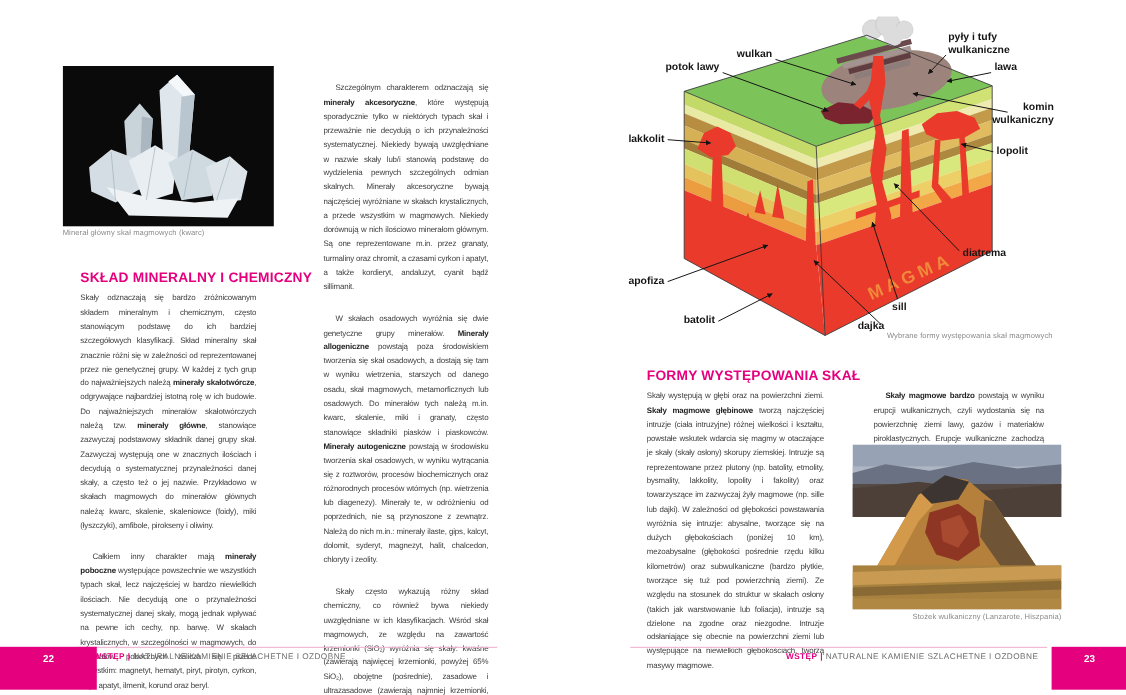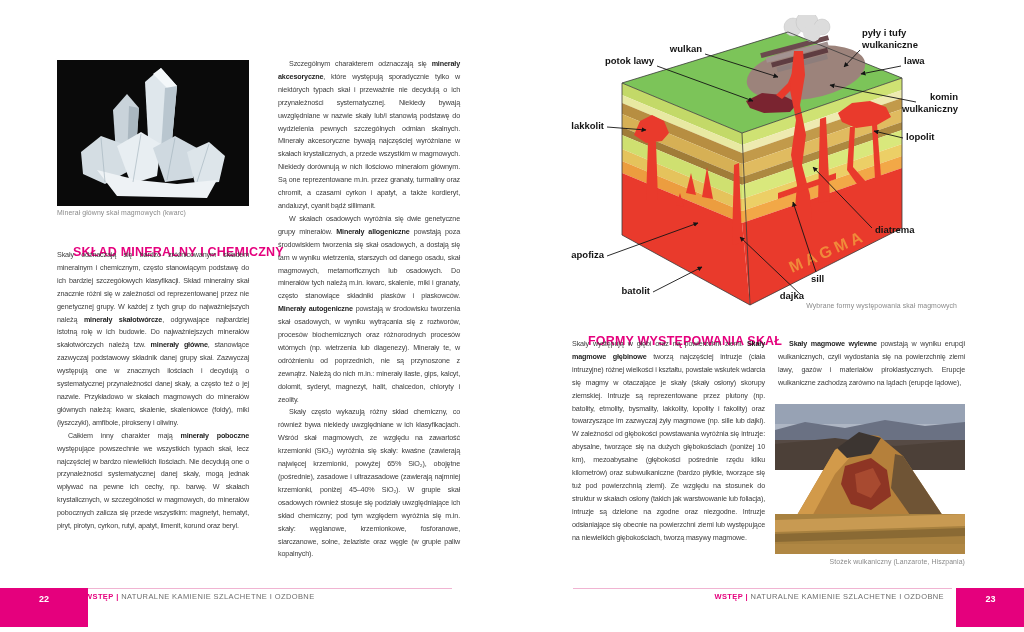--- a/index.html
+++ b/index.html
@@ -2,21 +2,21 @@
 <html><head>
 <meta charset="utf-8">
 <style>
   html,body{margin:0;padding:0}
   body{width:1024px;height:632px;position:relative;background:#ffffff;overflow:hidden;
        font-family:"Liberation Sans",sans-serif;}
   .abs{position:absolute}
   
   .col{position:absolute;font-size:7.2px;line-height:12.9px;letter-spacing:-0.15px;
        color:#3d3d3d;text-align:justify}
-  .col p{margin:0;text-indent:11px}
+  .col p{margin:16px;text-indent:11px}
   .col p.ni{text-indent:0}
   .col b{color:#1f1f1f}
   .head{position:absolute;margin:16px;font-size:12.5px;font-weight:bold;color:#e5007d;letter-spacing:0.2px}
   .cap{position:absolute;font-size:6.9px;color:#8a8a8a;letter-spacing:0.1px}
   figure{margin:0;padding:0}
   
   .lbl{font-size:9.5px;font-weight:bold;fill:#141414;font-family:"Liberation Sans",sans-serif}
   .lead{stroke:#141414;stroke-width:0.9;fill:none}
   .magma-t{font-size:16px;font-weight:bold;fill:#f08a3a;letter-spacing:4px;font-family:"Liberation Sans",sans-serif}
   
@@ -165,21 +165,21 @@
 
   <div class="cap" style="left:640px;top:302px;width:317px;text-align:right">Wybrane formy występowania skał magmowych</div>
 
   <h2 class="head" style="left:572px;top:318px">FORMY WYSTĘPOWANIA SKAŁ</h2>
 
   <div class="col" style="left:572px;top:338px;width:193px">
     <p class="ni">Skały występują w głębi oraz na powierzchni ziemi. <b>Skały magmowe głębinowe</b> tworzą najczęściej intruzje (ciała intruzyjne) różnej wielkości i kształtu, powstałe wskutek wdarcia się magmy w otaczające je skały (skały osłony) skorupy ziemskiej. Intruzje są reprezentowane przez plutony (np. batolity, etmolity, bysmality, lakkolity, lopolity i fakolity) oraz towarzyszące im zazwyczaj żyły magmowe (np. sille lub dajki). W zależności od głębokości powstawania wyróżnia się intruzje: abysalne, tworzące się na dużych głębokościach (poniżej 10 km), mezoabysalne (głębokości pośrednie rzędu kilku kilometrów) oraz subwulkaniczne (bardzo płytkie, tworzące się tuż pod powierzchnią ziemi). Ze względu na stosunek do struktur w skałach osłony (takich jak warstwowanie lub foliacja), intruzje są dzielone na zgodne oraz niezgodne. Intruzje odsłaniające się obecnie na powierzchni ziemi lub występujące na niewielkich głębokościach, tworzą masywy magmowe.</p>
   </div>
 
   <div class="col" style="left:778px;top:338px;width:187px">
-    <p><b>Skały magmowe wylewne</b> powstają w wyniku erupcji wulkanicznych, czyli wydostania się na powierzchnię ziemi lawy, gazów i materiałów piroklastycznych. Erupcje wulkaniczne zachodzą zarówno na lądach (erupcje lądowe),</p>
+    <p><b>Skały magmowe bardzo</b> powstają w wyniku erupcji wulkanicznych, czyli wydostania się na powierzchnię ziemi lawy, gazów i materiałów piroklastycznych. Erupcje wulkaniczne zachodzą zarówno na lądach (erupcje lądowe),</p>
   </div>
 
   <figure class="abs" style="left:775px;top:404px;width:190px;height:150px">
     <svg width="190" height="150" viewBox="0 0 190 150">
       <rect x="0" y="0" width="190" height="34" fill="#97a2b4"></rect>
       <rect x="0" y="20" width="190" height="10" fill="#aeb6c4"></rect>
       <polygon points="0,26 30,18 70,24 110,16 150,22 190,18 190,40 0,40" fill="#6a7183"></polygon>
       <rect x="0" y="36" width="190" height="30" fill="#564a44"></rect>
       <polygon points="0,40 60,34 120,42 190,36 190,66 0,66" fill="#4c4038"></polygon>
       <polygon points="18,118 60,46 84,30 104,32 128,52 172,118" fill="#b5803b"></polygon>

